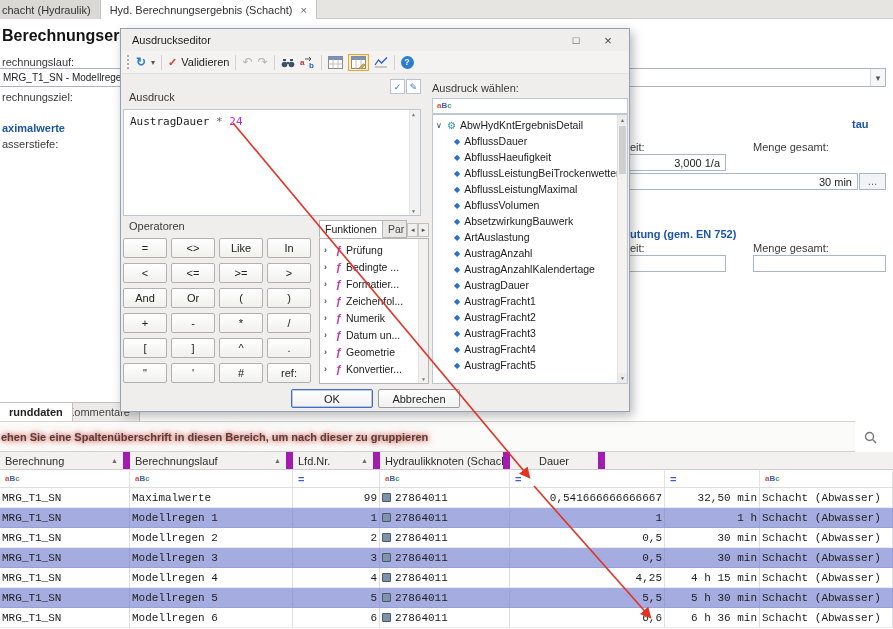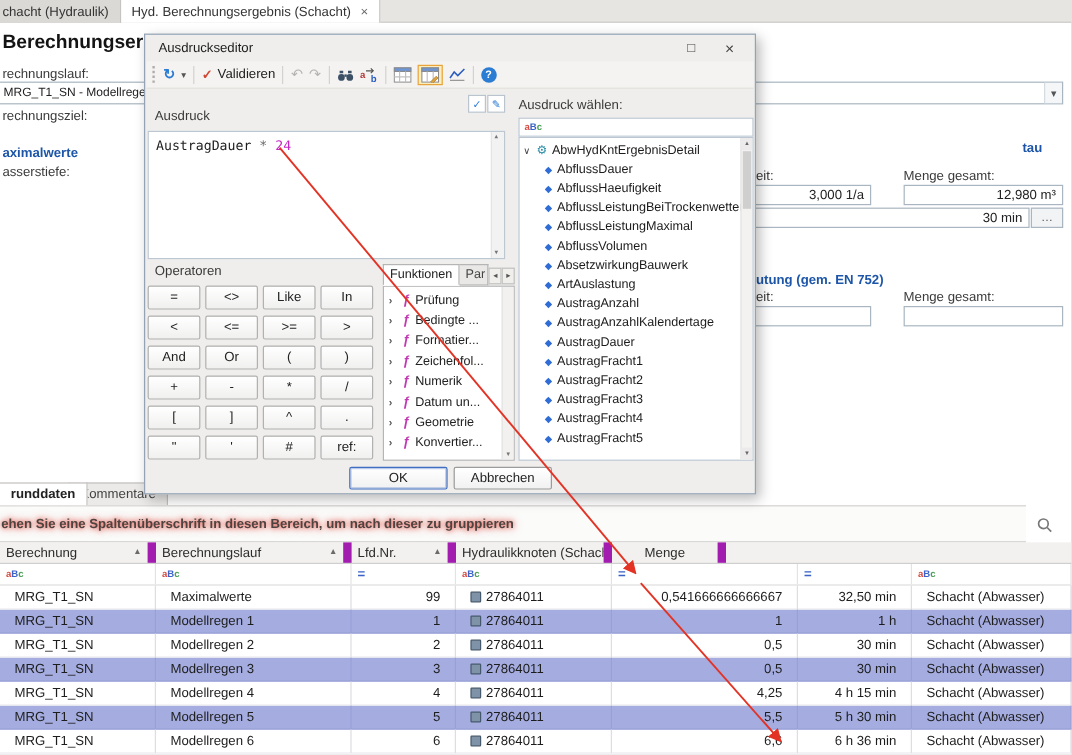--- a/index.html
+++ b/index.html
@@ -90,21 +90,21 @@
   #grid-header { position:absolute; left:0; top:452px; width:893px; height:18px; display:flex; background:#f2f1ef; border-bottom:1px solid #cfcfcf; }
   .h-cell { display:flex; align-items:center; padding:0 5px; border-right:7px solid #a21caf; font-size:11px; color:#2c2c2c; overflow:hidden; white-space:nowrap; flex:none; }
   .h-sort { margin-left:auto; font-size:7px; color:#6a6a6a; padding-left:3px; }
   .h-emph { font-weight:bold; font-style:italic; }
   #grid-filter { position:absolute; left:0; top:470px; width:893px; height:18px; background:#fff; display:flex; border-bottom:1px solid #dedede; }
   .f-cell { display:flex; align-items:center; padding:0 5px; border-right:1px solid #e3e3e3; flex:none; }
   .eq-ico { color:#3a62c8; font-weight:bold; font-size:11px; }
   #grid-rows { position:absolute; left:0; top:488px; width:893px; }
   .g-row { display:flex; height:20px; }
   .g-row.hl { background:#a5ade0; }
-  .g-cell { display:flex; align-items:center; padding:0 12px; border-right:1px solid #dddde2; border-bottom:1px solid #ebebee; font-size:11px; color:#1d1d1d; overflow:hidden; white-space:nowrap; flex:none; height:20px; }
+  .g-cell { display:flex; align-items:center; padding:0 2px; border-right:1px solid #dddde2; border-bottom:1px solid #ebebee; font-size:11px; color:#1d1d1d; overflow:hidden; white-space:nowrap; flex:none; height:20px;font-family:Liberation Mono, monospace; }
   .g-row.hl .g-cell { border-right:1px solid #98a1d6; border-bottom:1px solid #98a1d6; }
   .g-cell.num { justify-content:flex-end; }
   .schacht-ico { width:9px; height:9px; background:#7e93a8; border:1px solid #46586b; border-radius:1px; margin-right:4px; flex:none; }
   .cell-text { overflow:hidden; }
 
   .overlay { position:absolute; left:0; top:0; z-index:50; pointer-events:none; }
 </style>
 </head>
 <body>
 
@@ -128,23 +128,20 @@
   </div>
   <div class="abs lbl" style="left:2px;top:91px">rechnungsziel:</div>
   <div class="abs sect" style="left:2px;top:108px">aximalwerte</div>
   <div class="abs lbl" style="left:2px;top:138px">asserstiefe:</div>
 
   <div class="abs sect" style="left:852px;top:104px">tau</div>
   <div class="abs lbl" style="left:630px;top:141px">eit:</div>
   <div class="abs lbl" style="left:753px;top:141px">Menge gesamt:</div>
   <div class="field" style="left:610px;top:154px;width:116px;height:17px">
     <span class="fval">3,000 1/a</span>
-  </div>
-  <div class="field" style="left:753px;top:154px;width:133px;height:17px">
-    <span class="fval">12,980 m³</span>
   </div>
   <div class="field" style="left:610px;top:173px;width:248px;height:17px">
     <span class="fval">30 min</span>
   </div>
   <div class="abs" style="left:859px;top:173px;width:27px;height:17px;border:1px solid #a9b6c1;background:#f1f3f5;display:flex;align-items:center;justify-content:center;font-size:10px;color:#555">…</div>
   <div class="abs sect" style="left:630px;top:214px">utung (gem. EN 752)</div>
   <div class="abs lbl" style="left:630px;top:242px">eit:</div>
   <div class="abs lbl" style="left:753px;top:242px">Menge gesamt:</div>
   <div class="field" style="left:610px;top:255px;width:116px;height:17px"></div>
   <div class="field" style="left:753px;top:255px;width:133px;height:17px"></div>
@@ -174,21 +171,21 @@
         <span class="h-sort">▲</span>
       </div>
       <div class="h-cell" style="width: 87px;">
         <span>Lfd.Nr.</span>
         <span class="h-sort">▲</span>
       </div>
       <div class="h-cell" style="width: 130px;">
         <span>Hydraulikknoten (Schacht)</span>
       </div>
       <div class="h-cell" style="width: 95px; justify-content: center;">
-        <span>Menge</span>
+        <span>Dauer</span>
       </div>
       <div class="h-cell" style="width: 133px; margin-top: 42px;">
         <span>Objekttyp (Stammdaten)</span>
       </div>
     </div>
   <div id="grid-filter">
       <div class="f-cell" style="width: 130px;">
         <span class="abc-ico"><span class="abc-a">a</span><span class="abc-b">B</span><span class="abc-c">c</span></span>
       </div>
       <div class="f-cell" style="width: 163px;">

